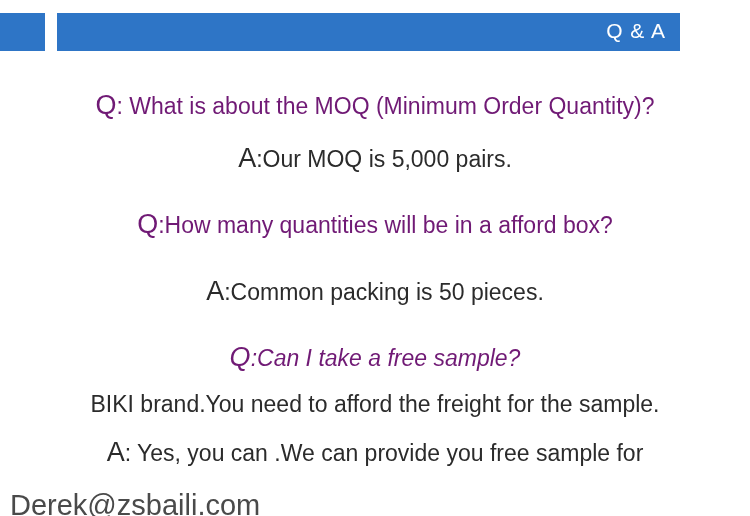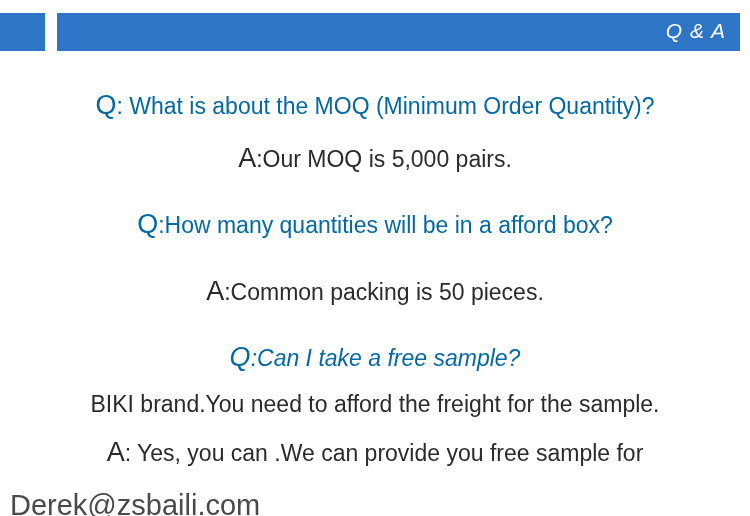--- a/index.html
+++ b/index.html
@@ -19,23 +19,22 @@
     width: 750px;
     height: 516px;
     background: #ffffff;
   }
 
   
   .header {
     position: absolute;
     left: 0;
     top: 13px;
-    width: 740px;
+    width: 680px;
     height: 38px;
-    font-style: italic;
   }
   .header-block-left {
     position: absolute;
     left: 0;
     top: 0;
     width: 45px;
     height: 38px;
     background: #2e75c6;
   }
   .header-block-main {
@@ -62,21 +61,21 @@
     left: 0;
     top: 51px;
     width: 750px;
   }
   .line {
     width: 100%;
     text-align: center;
     white-space: nowrap;
   }
   .q-line {
-    color: #0369a1;
+    color: #701a75;
     font-size: 23px;
   }
   .a-line {
     color: #2b2b2b;
     font-size: 23px;
   }
   .lead {
     font-size: 27px;
     font-weight: 400;
   }

